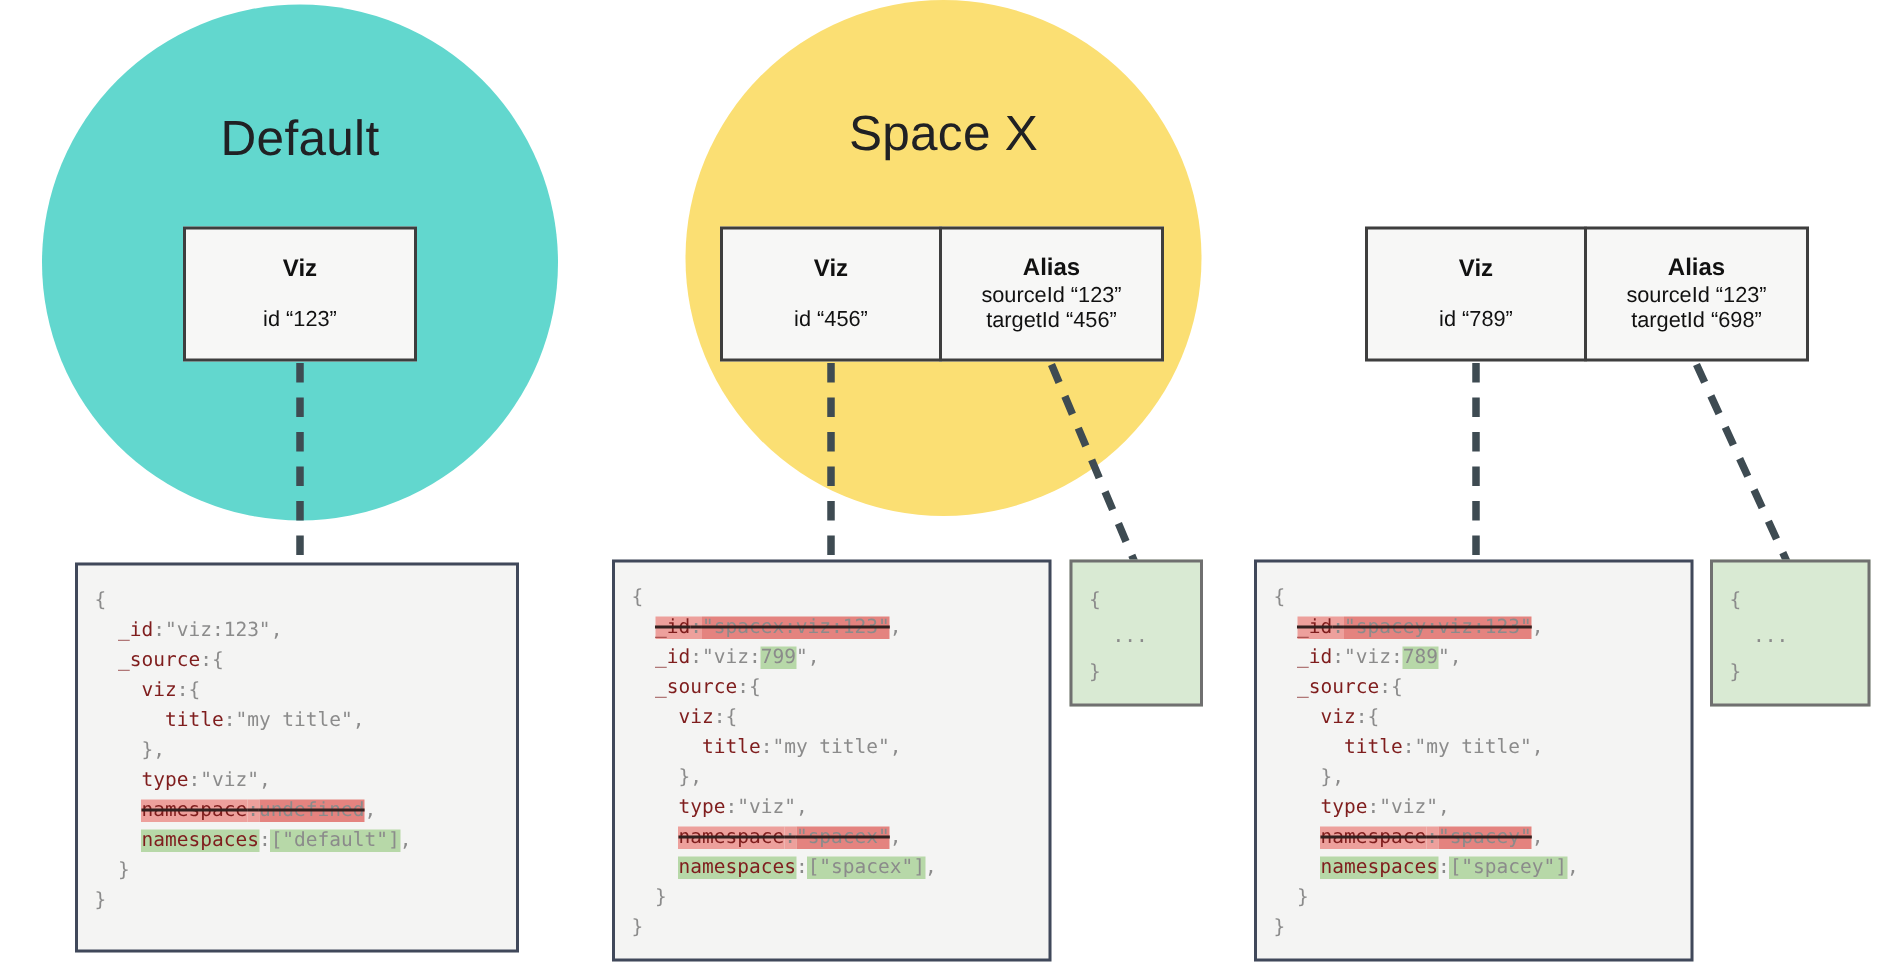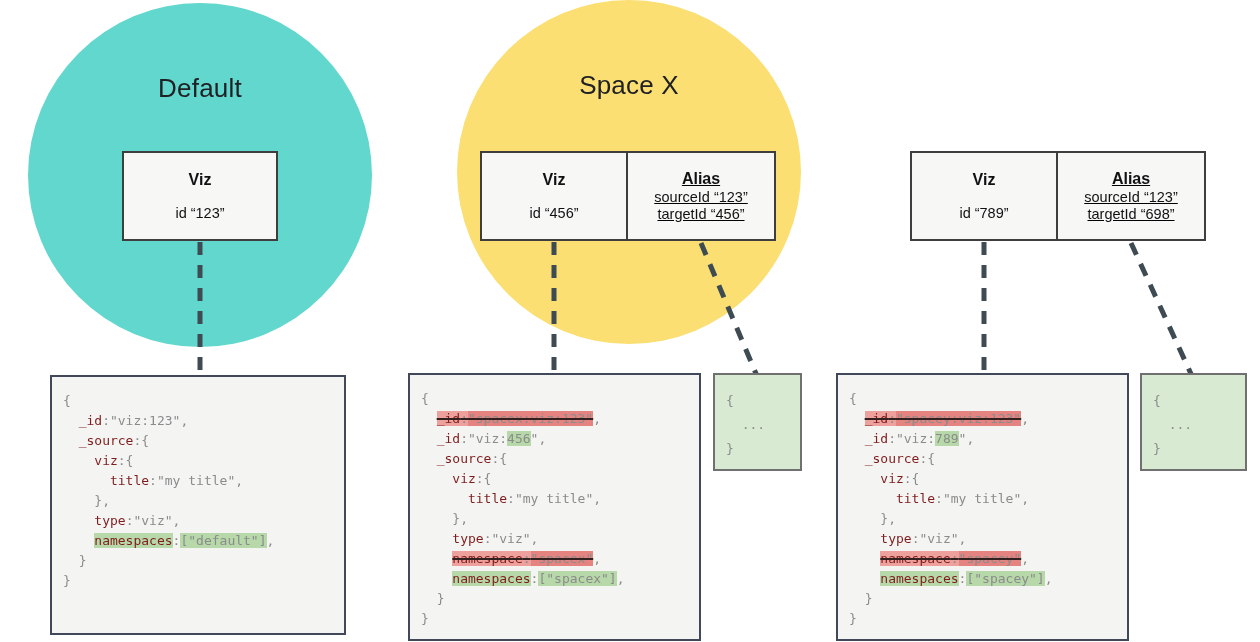--- a/index.html
+++ b/index.html
@@ -7,31 +7,31 @@
   body { font-family:"Liberation Sans", sans-serif; }
 
   .canvas { position:relative; width:1260px; height:642px; background:#ffffff; overflow:hidden; }
 
   
   .circle { position:absolute; border-radius:50%; }
   .c1 { left:28px;  top:3px; width:344px; height:344px; }
   .c2 { left:457px; top:0px; width:344px; height:344px; }
   .c3 { left:889px; top:0px; width:346px; height:346px; }
   .space-title { position:absolute; left:0; right:0; top:70px; text-align:center;
-                 font-size:26px; color:#202124; letter-spacing:0.2px; }
+                 font-size:33px; color:#202124; letter-spacing:0.2px; }
 
   
   .connectors { position:absolute; left:0; top:0; pointer-events:none; }
   .connectors line { stroke:#3E4B52; stroke-width:5; stroke-dasharray:13 10; }
 
   
   .card-group { position:absolute; display:flex; }
   .card { height:90px; background:#F7F7F6; border:2px solid #3E3E3E;
           display:flex; flex-direction:column; align-items:center; justify-content:center; }
-  .card + .card { margin-left:-2px;text-decoration:underline; }
+  .card + .card { margin-left:-2px; }
   .card-title { font-weight:bold; font-size:16px; color:#111; }
   .card-line  { font-size:14.5px; color:#111; margin-top:16px; }
   .alias-card .card-line { margin-top:1px; }
 
   
   .doc { position:absolute; background:#F4F4F3; border:2px solid #40485A;
          font-family:"DejaVu Sans Mono", monospace; font-size:13px; color:#8B8B8B;
          padding:14px 6px 0 11px; overflow:hidden; }
   .doc.green { background:#D9EAD3; border-color:#707070; }
   .code-line { white-space:pre; line-height:20px; }
@@ -98,29 +98,30 @@
   </div>
 
   <div class="doc" style="left:50px;  top:375px; width:296px; height:260px;">
       <div class="code-line"><span class="seg-v">{</span></div>
       <div class="code-line"><span class="seg-v">  </span><span class="seg-k">_id</span><span class="seg-v">:</span><span class="seg-v">"viz:123"</span><span class="seg-v">,</span></div>
       <div class="code-line"><span class="seg-v">  </span><span class="seg-k">_source</span><span class="seg-v">:{</span></div>
       <div class="code-line"><span class="seg-v">    </span><span class="seg-k">viz</span><span class="seg-v">:{</span></div>
       <div class="code-line"><span class="seg-v">      </span><span class="seg-k">title</span><span class="seg-v">:</span><span class="seg-v">"my title"</span><span class="seg-v">,</span></div>
       <div class="code-line"><span class="seg-v">    </span><span class="seg-v">},</span></div>
       <div class="code-line"><span class="seg-v">    </span><span class="seg-k">type</span><span class="seg-v">:</span><span class="seg-v">"viz"</span><span class="seg-v">,</span></div>
+      <div class="code-line"><span class="seg-v">    </span><span class="seg-k seg-del">namespace</span><span class="seg-v seg-del">:</span><span class="seg-v seg-del2">undefined</span><span class="seg-v">,</span></div>
       <div class="code-line"><span class="seg-v">    </span><span class="seg-k seg-add">namespaces</span><span class="seg-v">:</span><span class="seg-v seg-add">["default"]</span><span class="seg-v">,</span></div>
       <div class="code-line"><span class="seg-v">  }</span></div>
       <div class="code-line"><span class="seg-v">}</span></div>
     </div>
 
   <div class="doc" style="left:408px; top:373px; width:293px; height:268px;">
       <div class="code-line"><span class="seg-v">{</span></div>
       <div class="code-line"><span class="seg-v">  </span><span class="seg-k seg-del">_id</span><span class="seg-v seg-del">:</span><span class="seg-v seg-del2">"spacex:viz:123"</span><span class="seg-v">,</span></div>
-      <div class="code-line"><span class="seg-v">  </span><span class="seg-k">_id</span><span class="seg-v">:</span><span class="seg-v">"viz:</span><span class="seg-v seg-add">456</span><span class="seg-v">"</span><span class="seg-v">,</span></div>
+      <div class="code-line"><span class="seg-v">  </span><span class="seg-k">_id</span><span class="seg-v">:</span><span class="seg-v">"viz:</span><span class="seg-v seg-add">799</span><span class="seg-v">"</span><span class="seg-v">,</span></div>
       <div class="code-line"><span class="seg-v">  </span><span class="seg-k">_source</span><span class="seg-v">:{</span></div>
       <div class="code-line"><span class="seg-v">    </span><span class="seg-k">viz</span><span class="seg-v">:{</span></div>
       <div class="code-line"><span class="seg-v">      </span><span class="seg-k">title</span><span class="seg-v">:</span><span class="seg-v">"my title"</span><span class="seg-v">,</span></div>
       <div class="code-line"><span class="seg-v">    </span><span class="seg-v">},</span></div>
       <div class="code-line"><span class="seg-v">    </span><span class="seg-k">type</span><span class="seg-v">:</span><span class="seg-v">"viz"</span><span class="seg-v">,</span></div>
       <div class="code-line"><span class="seg-v">    </span><span class="seg-k seg-del">namespace</span><span class="seg-v seg-del">:</span><span class="seg-v seg-del2">"spacex"</span><span class="seg-v">,</span></div>
       <div class="code-line"><span class="seg-v">    </span><span class="seg-k seg-add">namespaces</span><span class="seg-v">:</span><span class="seg-v seg-add">["spacex"]</span><span class="seg-v">,</span></div>
       <div class="code-line"><span class="seg-v">  }</span></div>
       <div class="code-line"><span class="seg-v">}</span></div>
     </div>

